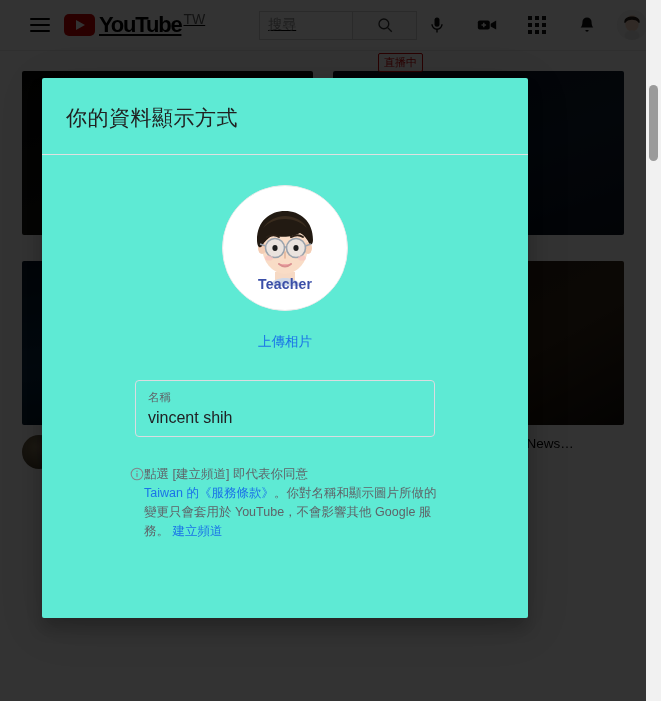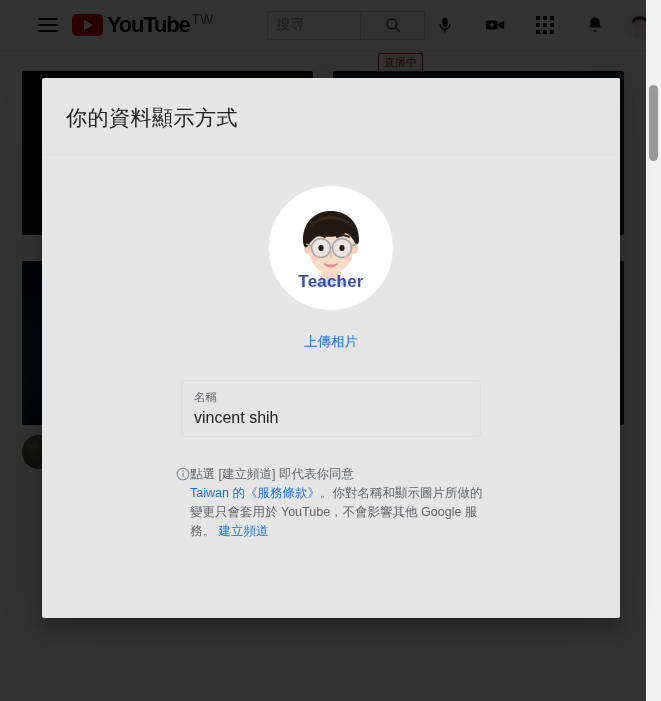--- a/index.html
+++ b/index.html
@@ -40,22 +40,23 @@
     overflow: hidden;
   }
 
   
   .masthead {
     position: relative;
     height: 51px;
     background: #fff;
     display: flex;
     align-items: center;
-    padding: 0 26px;
+    padding: 0 18px;
     border-bottom: 1px solid #e8e8e8;
+    text-decoration: underline;
   }
   .hamburger {
     width: 24px; height: 24px;
     margin: 0 14px 0 12px;
     display: flex; flex-direction: column;
     justify-content: center; gap: 4px;
     cursor: pointer;
   }
   .hamburger span {
     display: block; height: 2px; width: 20px;
@@ -198,22 +199,22 @@
     position: absolute; inset: 0;
     width: 646px; height: 701px;
     background: rgba(0,0,0,.80);
     z-index: 20;
   }
 
   
   .dialog {
     position: absolute;
     left: 42px; top: 78px;
-    width: 578px; height: 540px;
-    background: #e5e5e5;
+    width: 486px; height: 540px;
+    background: #5eead4;
     border-radius: 2px;
     box-shadow: 0 11px 15px rgba(0,0,0,.2), 0 9px 46px rgba(0,0,0,.12);
     z-index: 30;
     display: flex; flex-direction: column;
   }
   .dlg-header {
     padding: 26px 24px 22px 24px;
     border-bottom: 1px solid #e0e0e0;
   }
   .dlg-title {
@@ -232,21 +233,21 @@
     border: 1px solid #eaeaea;
     position: relative;
     overflow: hidden;
     display: flex; align-items: center; justify-content: center;
     cursor: pointer;
   }
   .avatar-label {
     position: absolute; bottom: 18px; left: 0; right: 0;
     text-align: center;
     font-family: "Liberation Sans", sans-serif;
-    font-size: 17px; font-weight: bold;
+    font-size: 14px; font-weight: bold;
     color: #3b4fa8;
     letter-spacing: .2px;
   }
   .upload-link {
     margin-top: 22px;
     font-size: 13.5px; color: #1a73e8;
     cursor: pointer;
     text-align: center;
   }
   .name-field {

